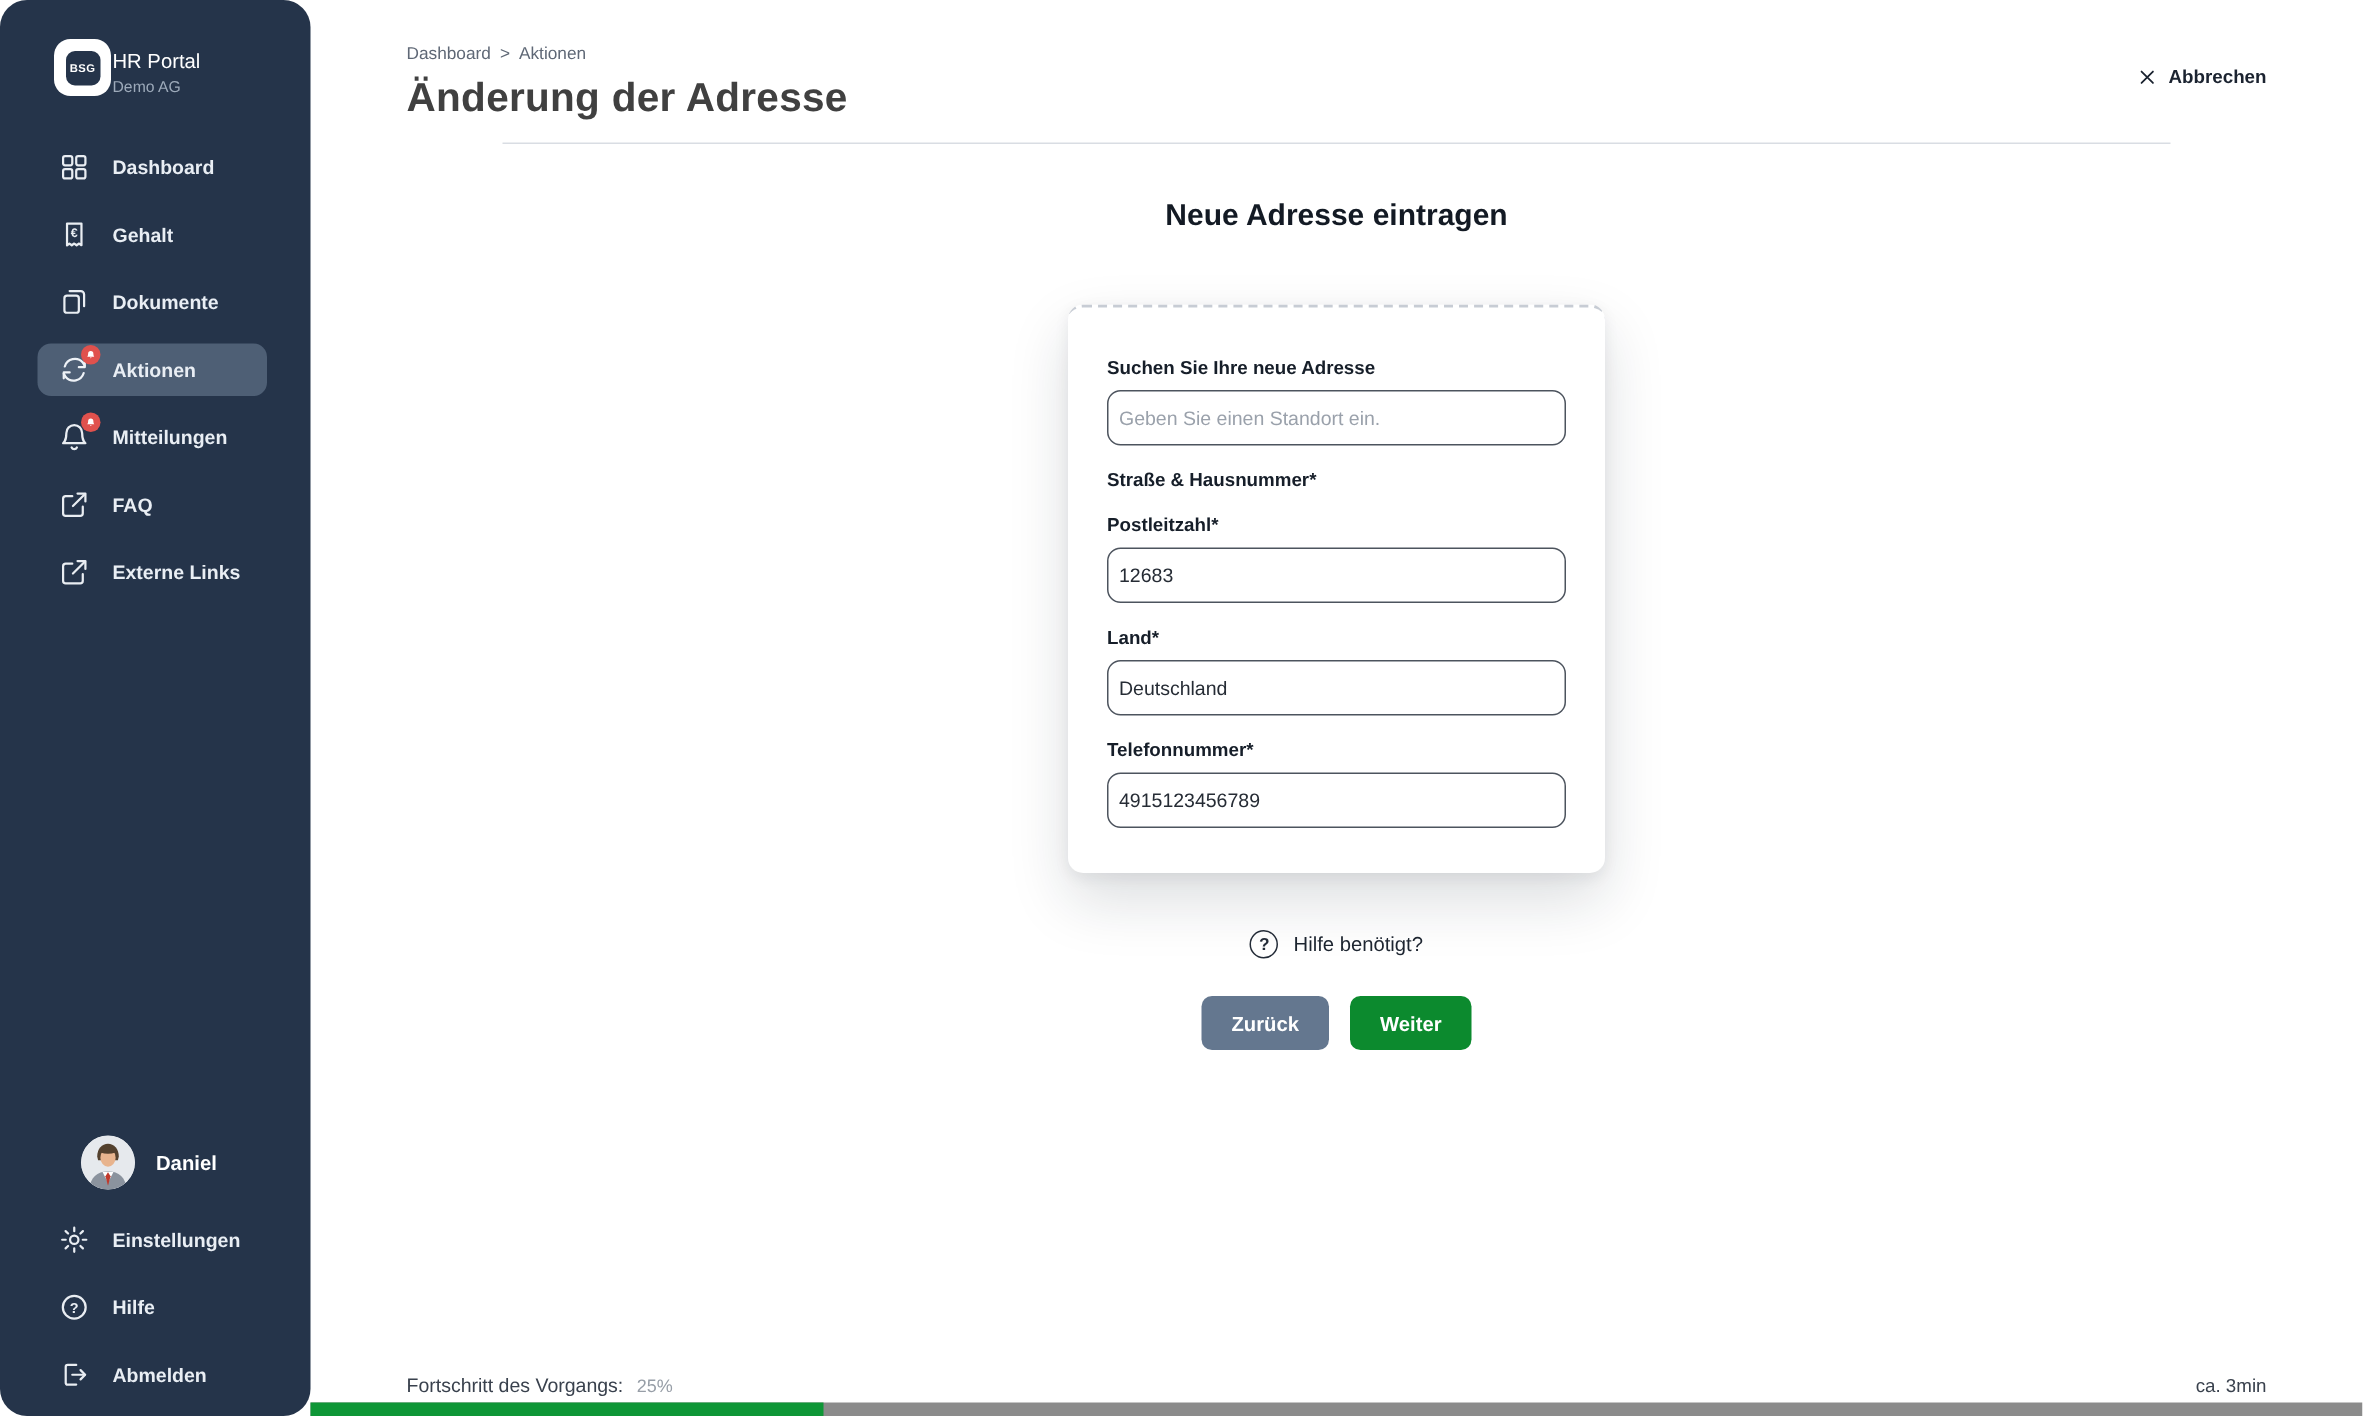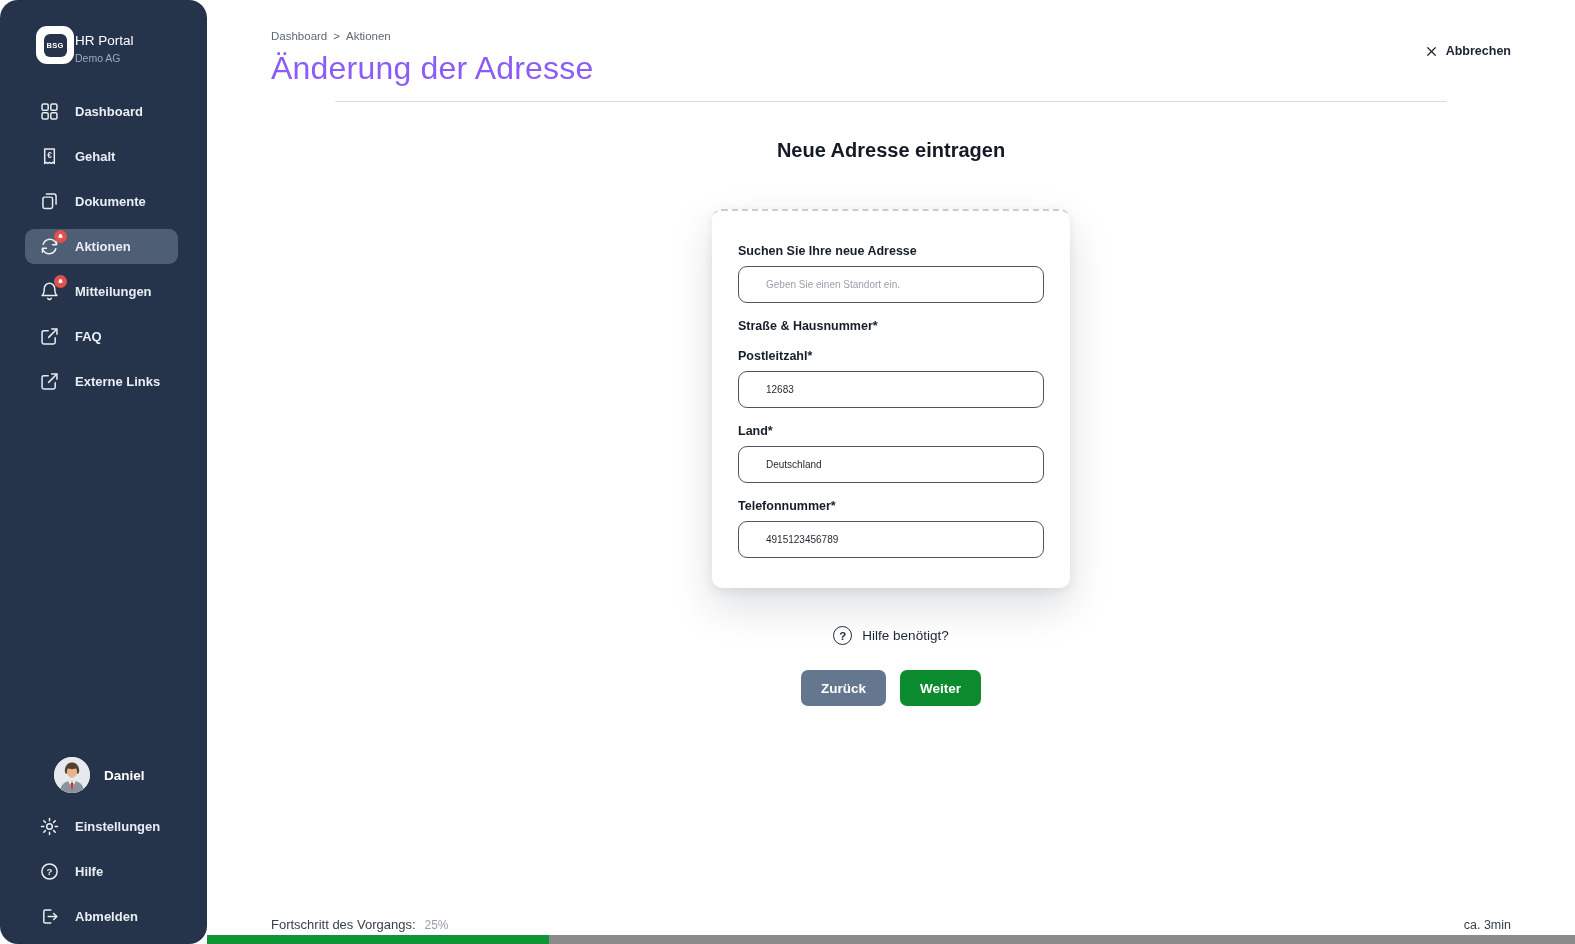--- a/index.html
+++ b/index.html
@@ -39,40 +39,40 @@
   .avatar { width:36px; height:36px; border-radius:50%; overflow:hidden; flex:none;
     background:#e6e9ed; }
   .user-name { font-size:13.5px; font-weight:700; color:#fff; }
   .legal { font-size:11.5px; color:#94a0b1; padding:4px 0 22px 38px; }
 
   
   .main { position:absolute; left:207px; top:0; right:0; bottom:0; background:#fff; }
   .page-header { position:relative; padding:30px 64px 0 64px; }
   .breadcrumb { font-size:11.5px; color:#5f6876; display:flex; gap:6px; }
   .crumb { cursor:pointer; }
-  .page-title { margin-top:8px; font-size:32px; font-weight:400; color:#8b5cf6;
+  .page-title { margin-top:8px; font-size:27px; font-weight:700; color:#404040;
     letter-spacing:.2px; }
   .cancel-btn { position:absolute; right:64px; top:44px; display:flex;
     align-items:center; gap:8px; font-size:12.5px; font-weight:700; color:#1b2330;
     cursor:pointer; background:none; border:none; font-family:inherit; }
   .cancel-btn svg { width:13px; height:13px; }
   .divider { height:1px; background:#d9dde3; margin:14px 64px 0 64px; }
 
   .form-heading { text-align:center; font-size:20px; font-weight:700;
     color:#131a24; margin-top:37px; }
 
   .card { width:358px; margin:47px auto 0; background:#fff; border-radius:10px;
     border-top:2px dashed #c7ccd4;
     box-shadow:0 18px 40px rgba(23,32,47,.15), 0 3px 10px rgba(23,32,47,.07);
     padding:33px 26px 30px; }
   .field + .field { margin-top:16px; }
   .field-label { display:block; font-size:12.5px; font-weight:700; color:#161e29;
     margin-bottom:8px; }
   .field input { width:100%; height:37px; border:1px solid #4d545e;
-    border-radius:9px; padding:0 27px; font-size:10px; color:#262c35;
+    border-radius:9px; padding:0 7px; font-size:13px; color:#262c35;
     background:#fff; font-family:inherit; outline:none; }
   .field input::placeholder { color:#9aa1ab; }
 
   .help-row { margin-top:38px; display:flex; align-items:center;
     justify-content:center; gap:10px; cursor:pointer; }
   .help-circle { width:19px; height:19px; border:1.6px solid #232b37;
     border-radius:50%; display:flex; align-items:center; justify-content:center;
     font-size:11.5px; font-weight:700; color:#232b37; flex:none; }
   .help-text { font-size:13.5px; color:#1d2530; font-weight:500; }
 

